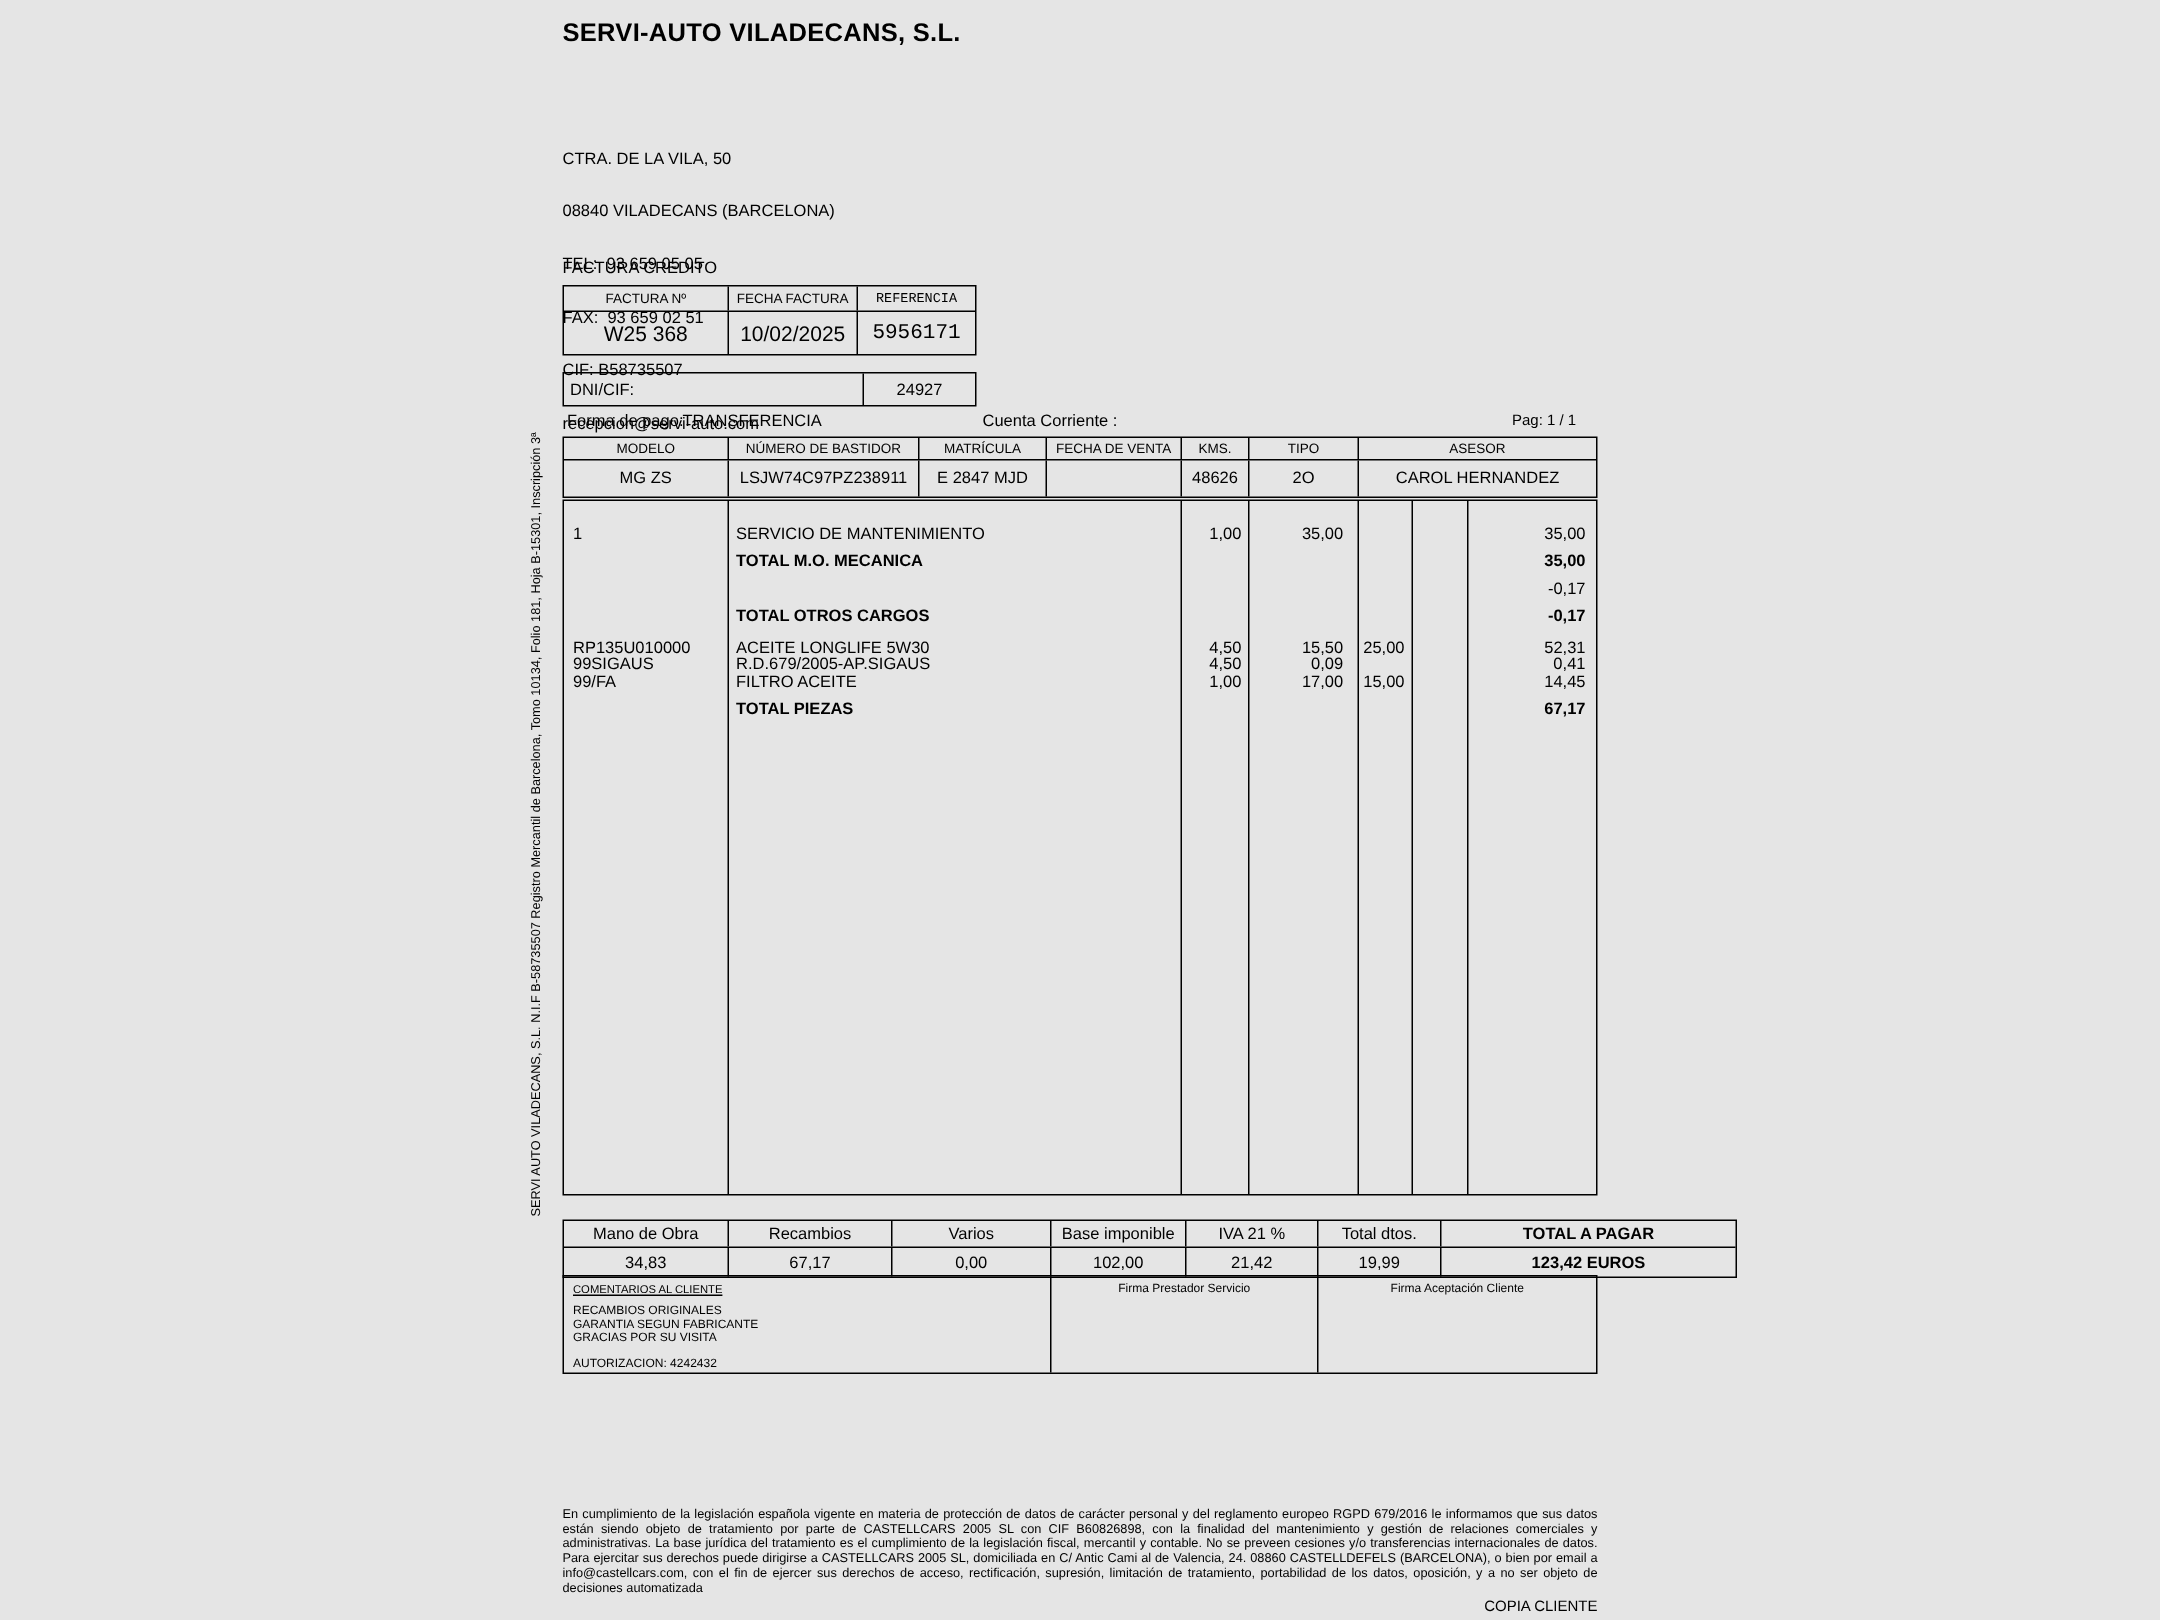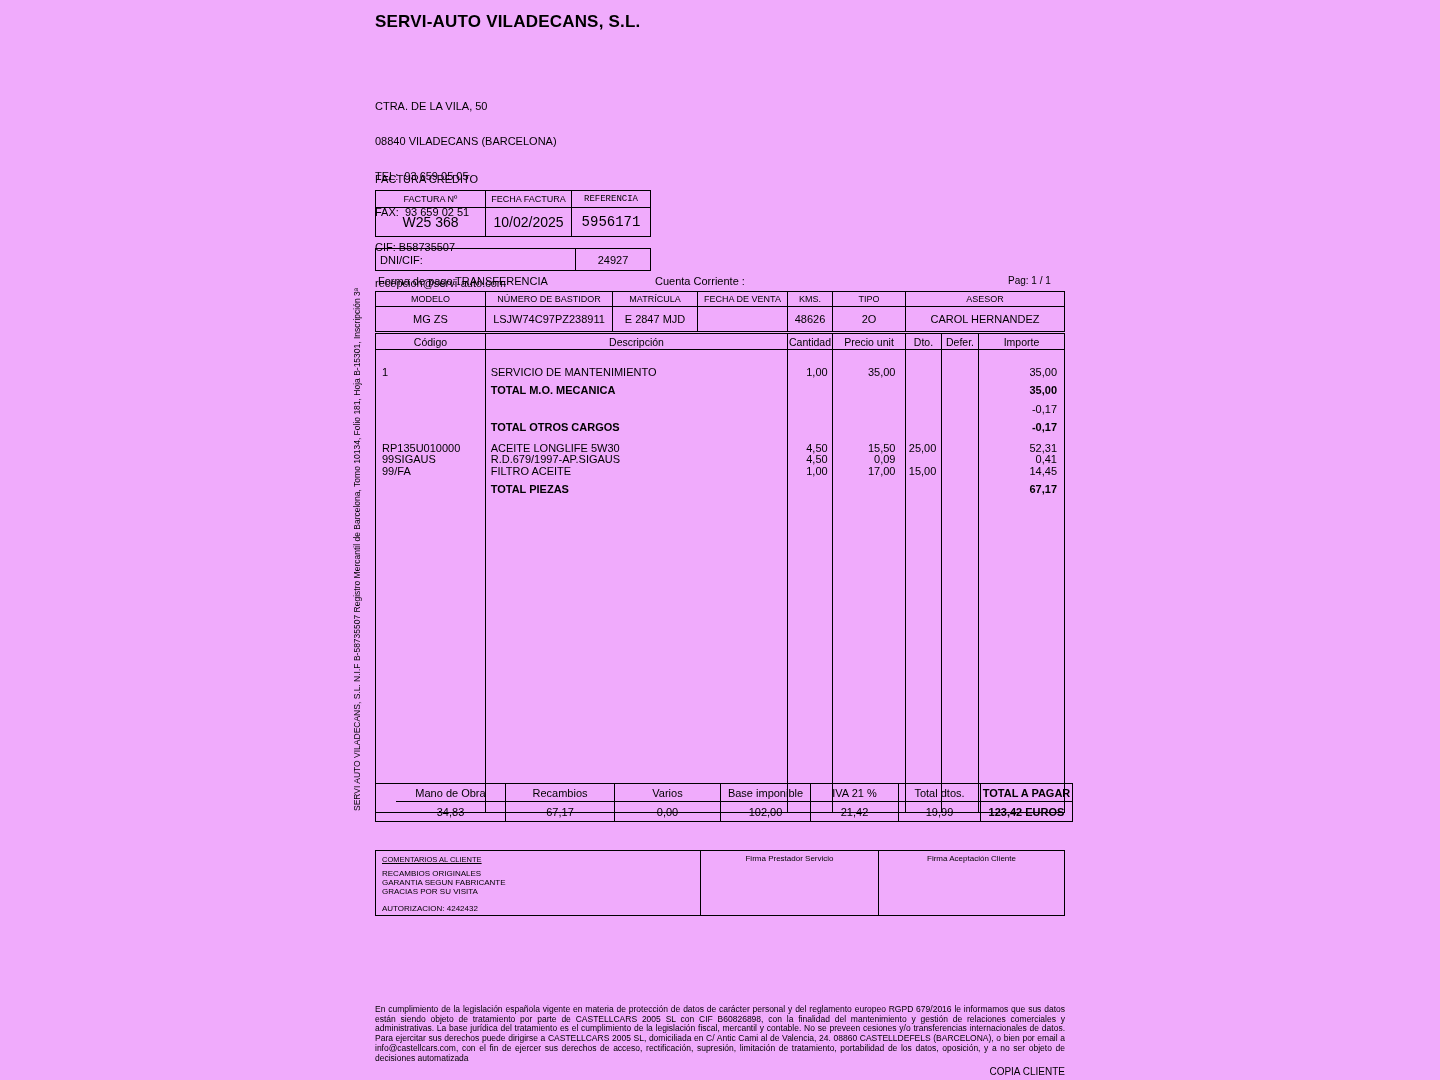--- a/index.html
+++ b/index.html
@@ -1,18 +1,18 @@
 <!DOCTYPE html>
 <html><head>
 <meta charset="utf-8">
 <style>
   * { margin:0; padding:0; box-sizing:border-box; }
   html,body { background:#ffffff; }
   .page {
-    position:relative; width:1440px; height:1080px; background:#f0abfc;
+    position:relative; width:1440px; height:1080px; background:#e5e5e5;
     font-family:"Liberation Sans", sans-serif; color:#000; overflow:hidden;
   }
 
   .company-name { position:absolute; left:375px; top:12px; font-size:17px; font-weight:bold; letter-spacing:.2px; }
   .address-block { position:absolute; left:375px; top:77px; font-size:11px; line-height:11.8px; white-space:pre; }
   .doc-type { position:absolute; left:375px; top:173px; font-size:11px; }
 
   
   .invoice-table { position:absolute; left:375px; top:190px; width:276px; border:1px solid #000; }
   .invoice-table .irow { display:flex; }
@@ -62,21 +62,21 @@
   .ic.desc { width:302px; padding-left:5px; }
   .ic.qty { width:45px; text-align:right; padding-right:4px; }
   .ic.price { width:73px; text-align:right; padding-right:9px; }
   .ic.dto { width:36px; text-align:right; padding-right:4px; }
   .ic.defer { width:37px; }
   .ic.amount { width:87px; text-align:right; padding-right:7px; }
   .r0{top:16px} .r1{top:34px} .r2{top:53px} .r3{top:71px} .r4{top:92px} .r5{top:103px} .r6{top:115px} .r7{top:133px}
   .total-row .desc, .total-row .amount { font-weight:bold; }
 
   
-  .totals-table { position:absolute; left:375px; top:783px; width:698px; border:1px solid #000;padding-left:20px; }
+  .totals-table { position:absolute; left:375px; top:813px; width:783px; border:1px solid #000; }
   .t-row { display:flex; }
   .t-row.hdr { height:18px; border-bottom:1px solid #000; }
   .t-row.vals { height:19px; }
   .tcell { display:flex; align-items:center; justify-content:center; border-right:1px solid #000; font-size:11px; overflow:hidden; white-space:nowrap; }
   .tcell:last-child { border-right:none; }
   .tc1{width:110px} .tc2{width:109px} .tc3{width:106px} .tc4{width:90px} .tc5{width:88px} .tc6{width:82px} .tc7{flex:1}
   .tcell.total-col { font-weight:bold; }
 
   
   .comments-section { position:absolute; left:375px; top:850px; width:690px; height:66px; border:1px solid #000; display:flex; }
@@ -159,29 +159,20 @@
       <div class="vcell vc2">LSJW74C97PZ238911</div>
       <div class="vcell vc3">E 2847 MJD</div>
       <div class="vcell vc4"></div>
       <div class="vcell vc5">48626</div>
       <div class="vcell vc6">2O</div>
       <div class="vcell vc7">CAROL HERNANDEZ</div>
     </div>
   </div>
 
   <div class="items-table">
-    <div class="items-header">
-      <div class="hcell hc1">Código</div>
-      <div class="hcell hc2">Descripción</div>
-      <div class="hcell hc3">Cantidad</div>
-      <div class="hcell hc4">Precio unit</div>
-      <div class="hcell hc5">Dto.</div>
-      <div class="hcell hc6">Defer.</div>
-      <div class="hcell hc7">Importe</div>
-    </div>
     <div class="items-body">
       <div class="vline vl1"></div>
       <div class="vline vl2"></div>
       <div class="vline vl3"></div>
       <div class="vline vl4"></div>
       <div class="vline vl5"></div>
       <div class="vline vl6"></div>
 
       <div class="item-row r0">
         <div class="ic code">1</div>
@@ -228,21 +219,21 @@
         <div class="ic desc">ACEITE LONGLIFE  5W30</div>
         <div class="ic qty">4,50</div>
         <div class="ic price">15,50</div>
         <div class="ic dto">25,00</div>
         <div class="ic defer"></div>
         <div class="ic amount">52,31</div>
       </div>
 
       <div class="item-row r5">
         <div class="ic code">99SIGAUS</div>
-        <div class="ic desc">R.D.679/1997-AP.SIGAUS</div>
+        <div class="ic desc">R.D.679/2005-AP.SIGAUS</div>
         <div class="ic qty">4,50</div>
         <div class="ic price">0,09</div>
         <div class="ic dto"></div>
         <div class="ic defer"></div>
         <div class="ic amount">0,41</div>
       </div>
 
       <div class="item-row r6">
         <div class="ic code">99/FA</div>
         <div class="ic desc">FILTRO ACEITE</div>

